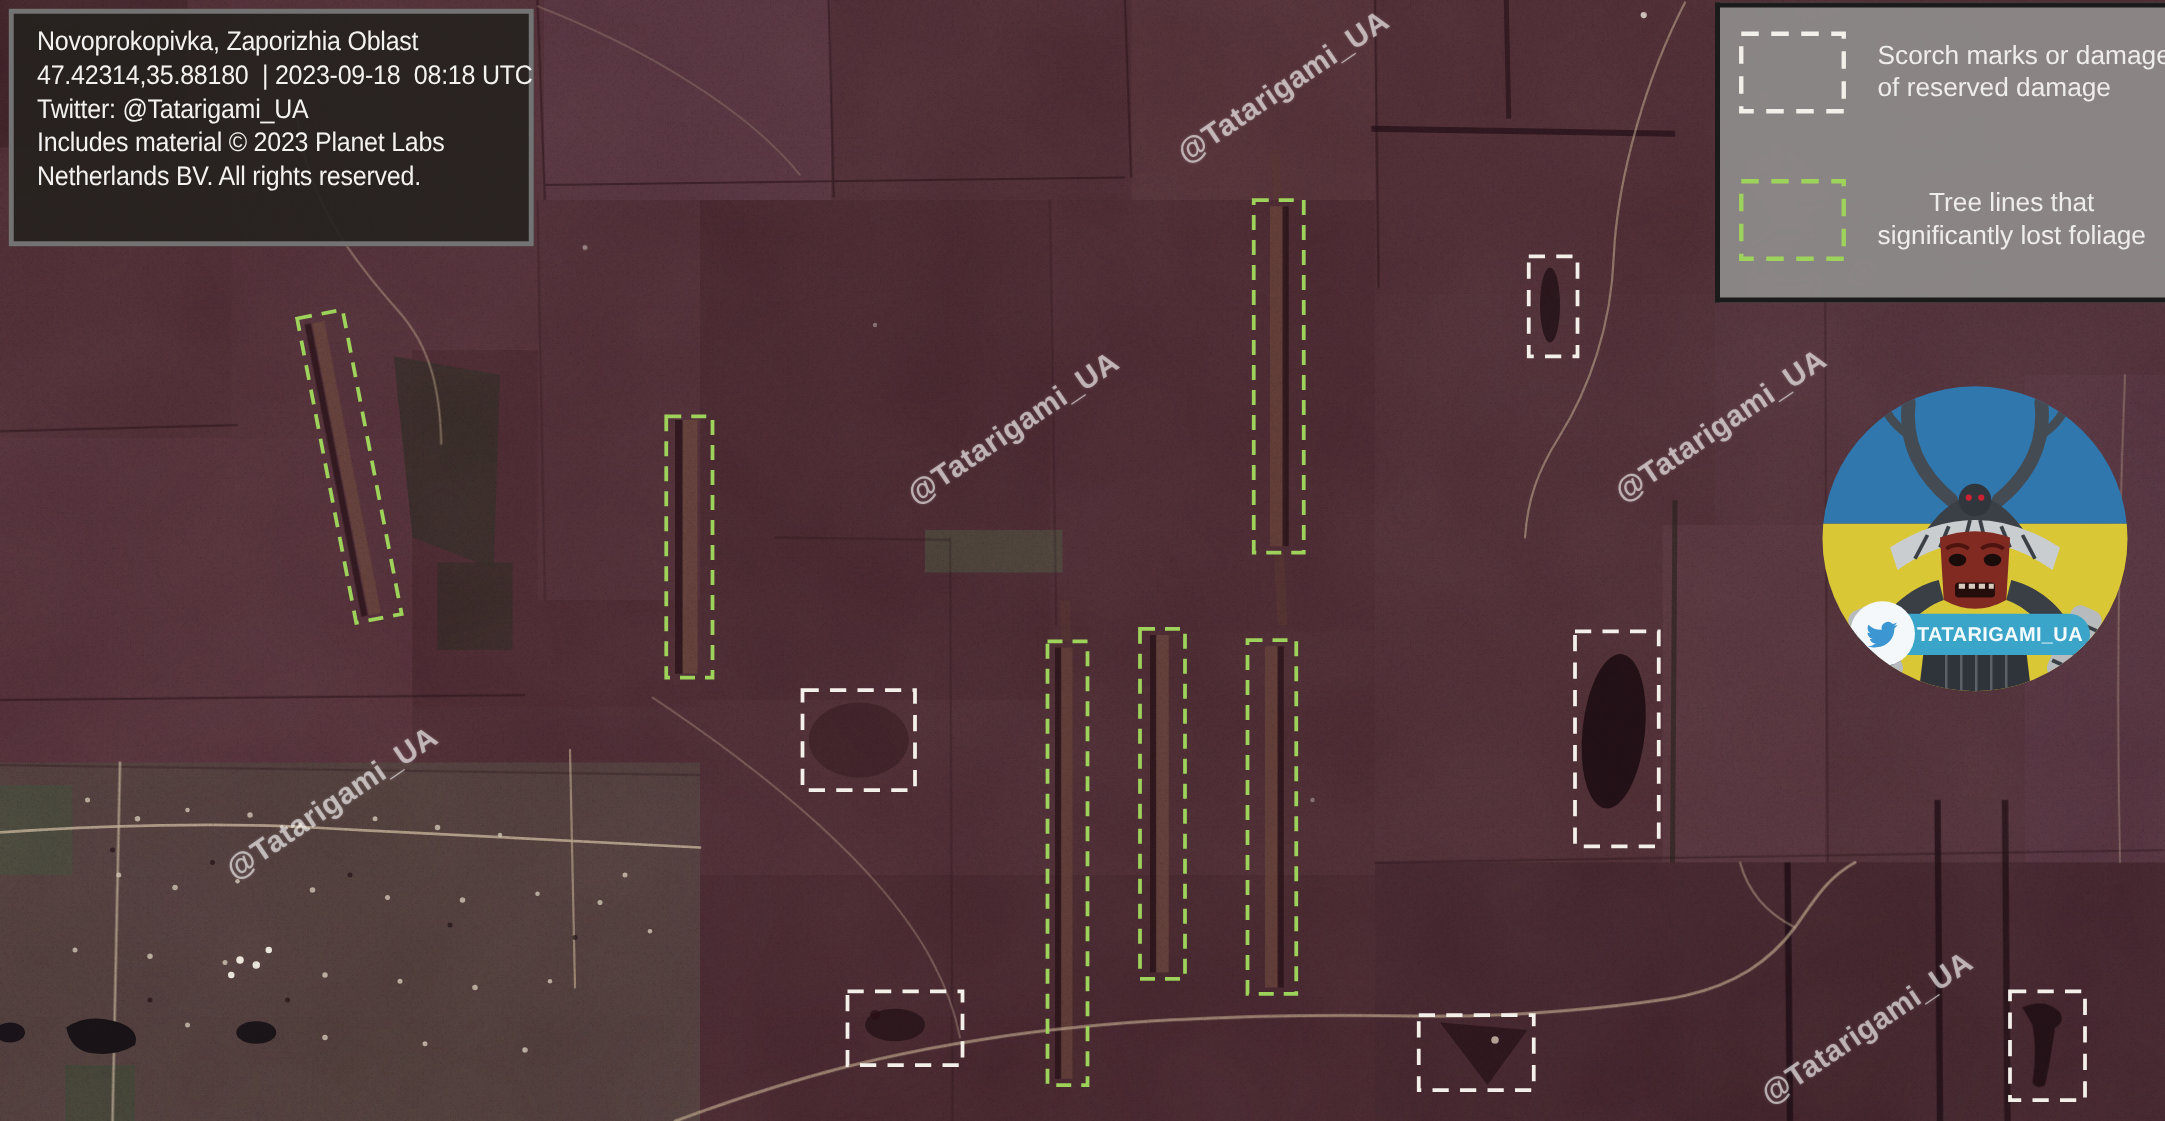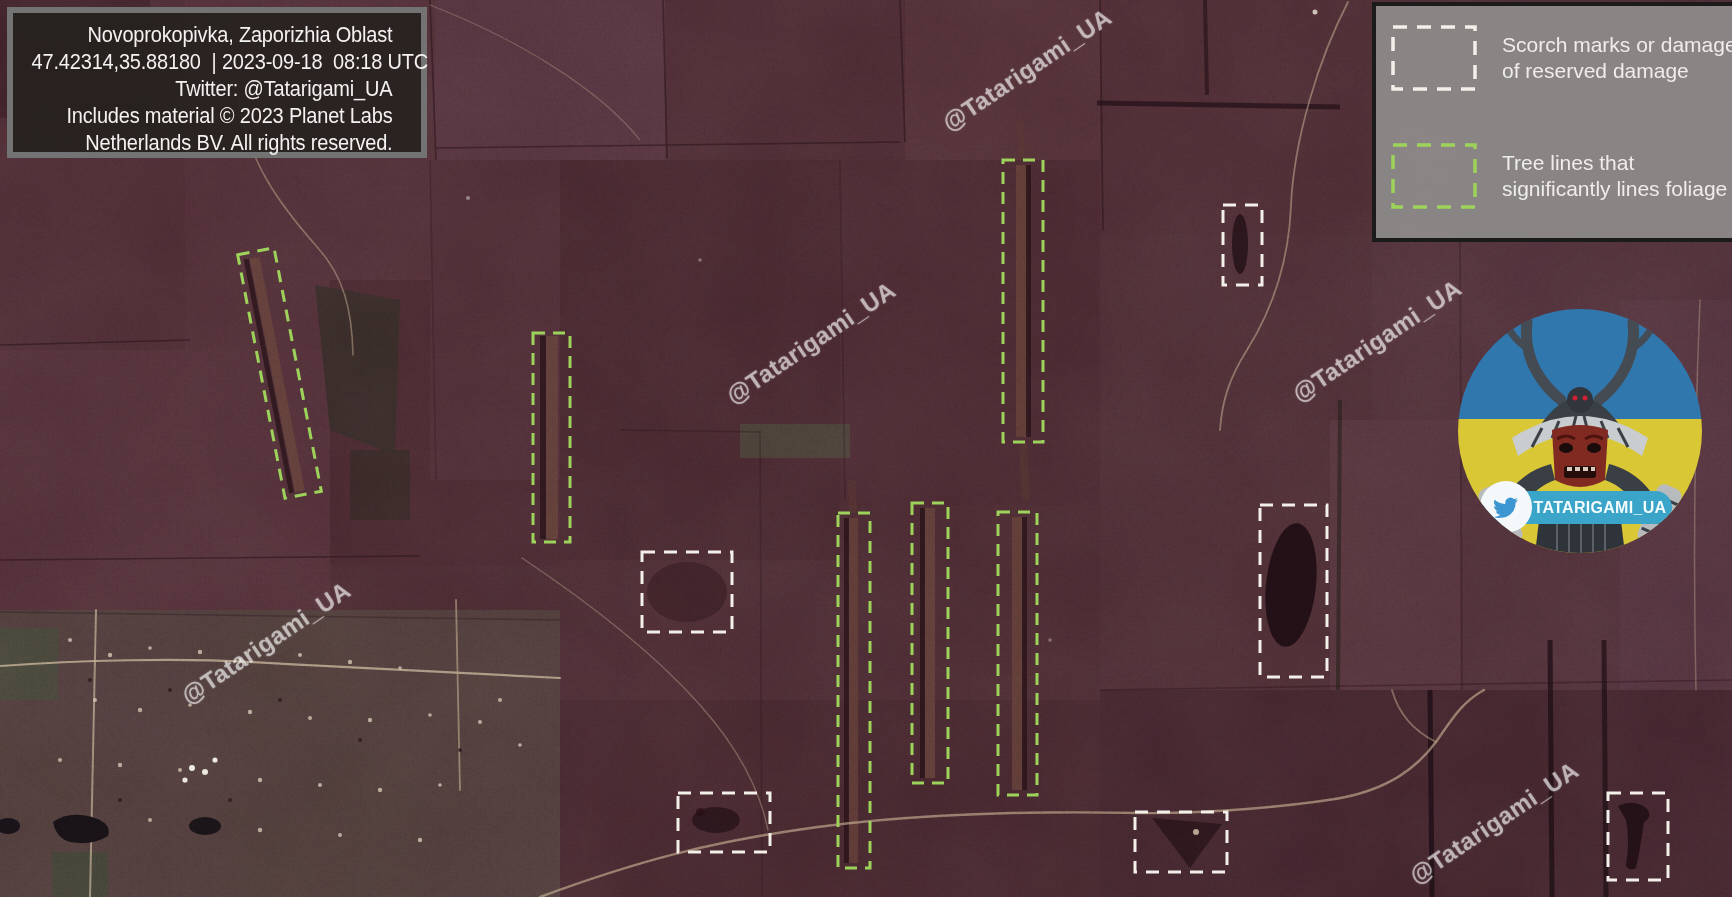--- a/index.html
+++ b/index.html
@@ -16,37 +16,37 @@
   
   #watermark-layer{position:absolute;left:0;top:0;width:100%;height:100%;pointer-events:none;}
   .wm{
     position:absolute;color:rgba(255,255,255,0.55);font-weight:bold;font-size:24px;
     letter-spacing:.5px;transform:rotate(-34deg);transform-origin:center;
     text-shadow:0 0 2px rgba(255,255,255,.25);white-space:nowrap;
   }
 
   
   .info-box{
-    position:absolute;left:7px;top:7px;width:420px;height:151px;box-sizing:border-box;
-    background:rgba(37,33,30,.9);border:6px solid #737373;text-align:right;
+    position:absolute;left:7px;top:7px;width:420px;height:190px;box-sizing:border-box;
+    background:rgba(37,33,30,.9);border:4px solid #737373;
   }
   .info-lines{transform:scaleX(.93);transform-origin:left top;padding:9px 0 0 20px;}
   .info-line{
     white-space:pre;color:#f4f2f0;font-size:21.5px;line-height:27px;font-weight:400;
     letter-spacing:-.2px;
   }
 
   
   .legend{
     position:absolute;left:1372px;top:2px;width:368px;height:240px;box-sizing:border-box;
     background:rgba(140,136,135,.97);border:4px solid #1b1b1b;border-right:none;
   }
   .legend-item{position:absolute;left:14px;display:flex;align-items:center;}
   .legend-item.item-0{top:18px;}
-  .legend-item.item-1{top:136px;}
+  .legend-item.item-1{top:136px;text-align:center;}
   .legend-swatch{flex:0 0 auto;}
   .legend-label{margin-left:24px;color:#efedeb;font-size:21px;line-height:26px;}
 
   
   .avatar{position:absolute;left:1457px;top:308px;width:246px;height:246px;}
 
   [data-interactable]{cursor:default;}
 </style>
 </head>
 <body>
@@ -276,21 +276,21 @@
         <div data-interactable="false">Scorch marks or damage</div>
         <div data-interactable="false">of reserved damage</div>
       </div>
     </div>
     <div class="legend-item item-1" data-interactable="false">
       <svg class="legend-swatch" width="88" height="68" data-interactable="false">
         <rect x="3" y="3" width="82" height="62" fill="none" stroke-width="3.5" stroke-dasharray="14 10" stroke="#9dd35a"></rect>
       </svg>
       <div class="legend-label" data-interactable="false">
         <div data-interactable="false">Tree lines that</div>
-        <div data-interactable="false">significantly lines foliage</div>
+        <div data-interactable="false">significantly lost foliage</div>
       </div>
     </div>
   </div>
 
   <div class="avatar" data-interactable="false">
     <svg width="246" height="246" viewBox="0 0 246 246" xmlns="http://www.w3.org/2000/svg" data-interactable="false">
       <defs>
           <clipPath id="avclip">
             <circle cx="123" cy="123" r="122"></circle>
           </clipPath>

